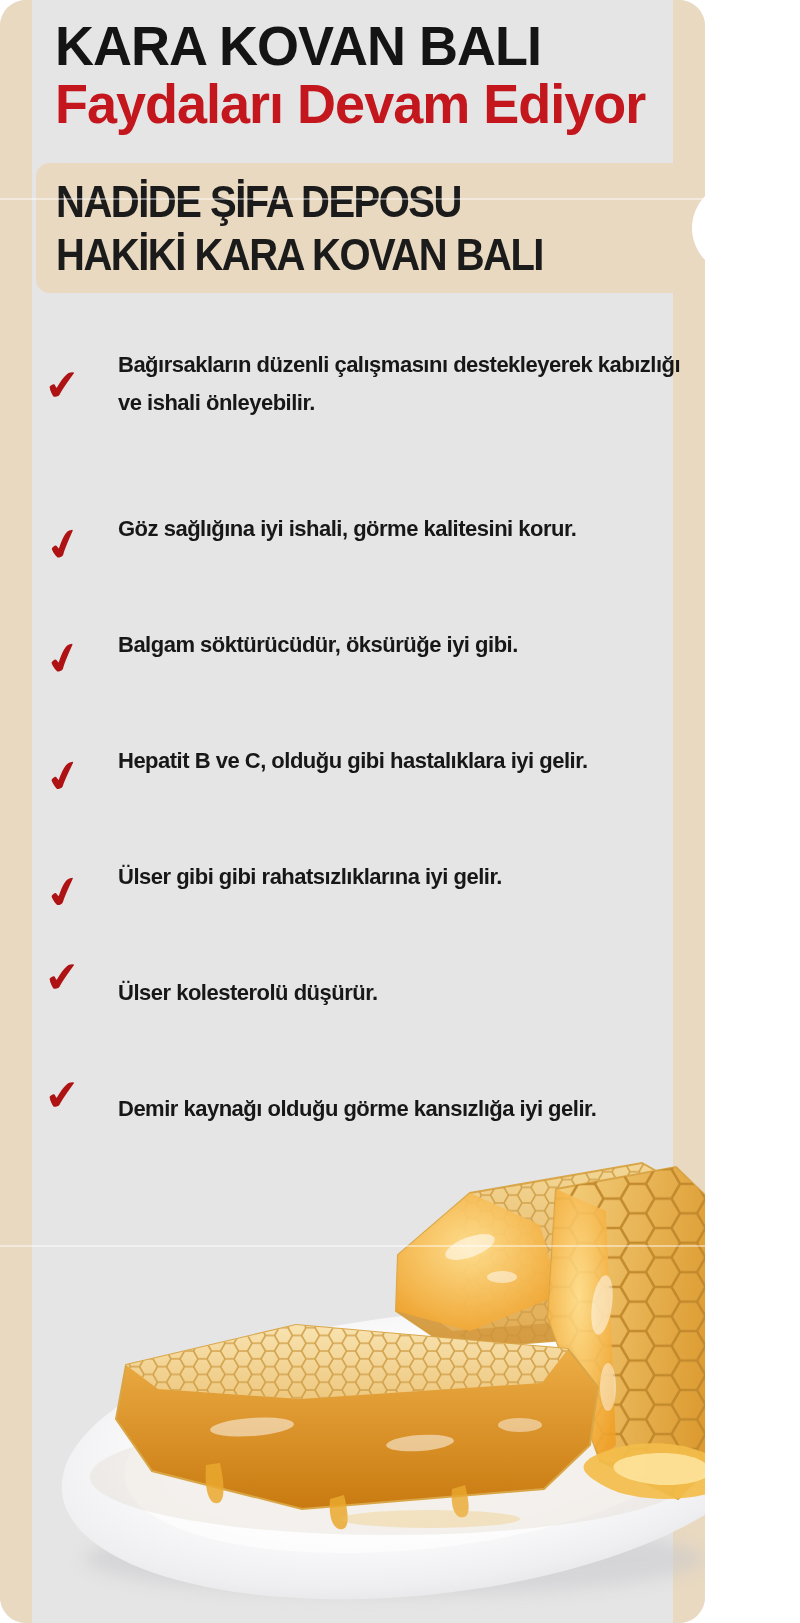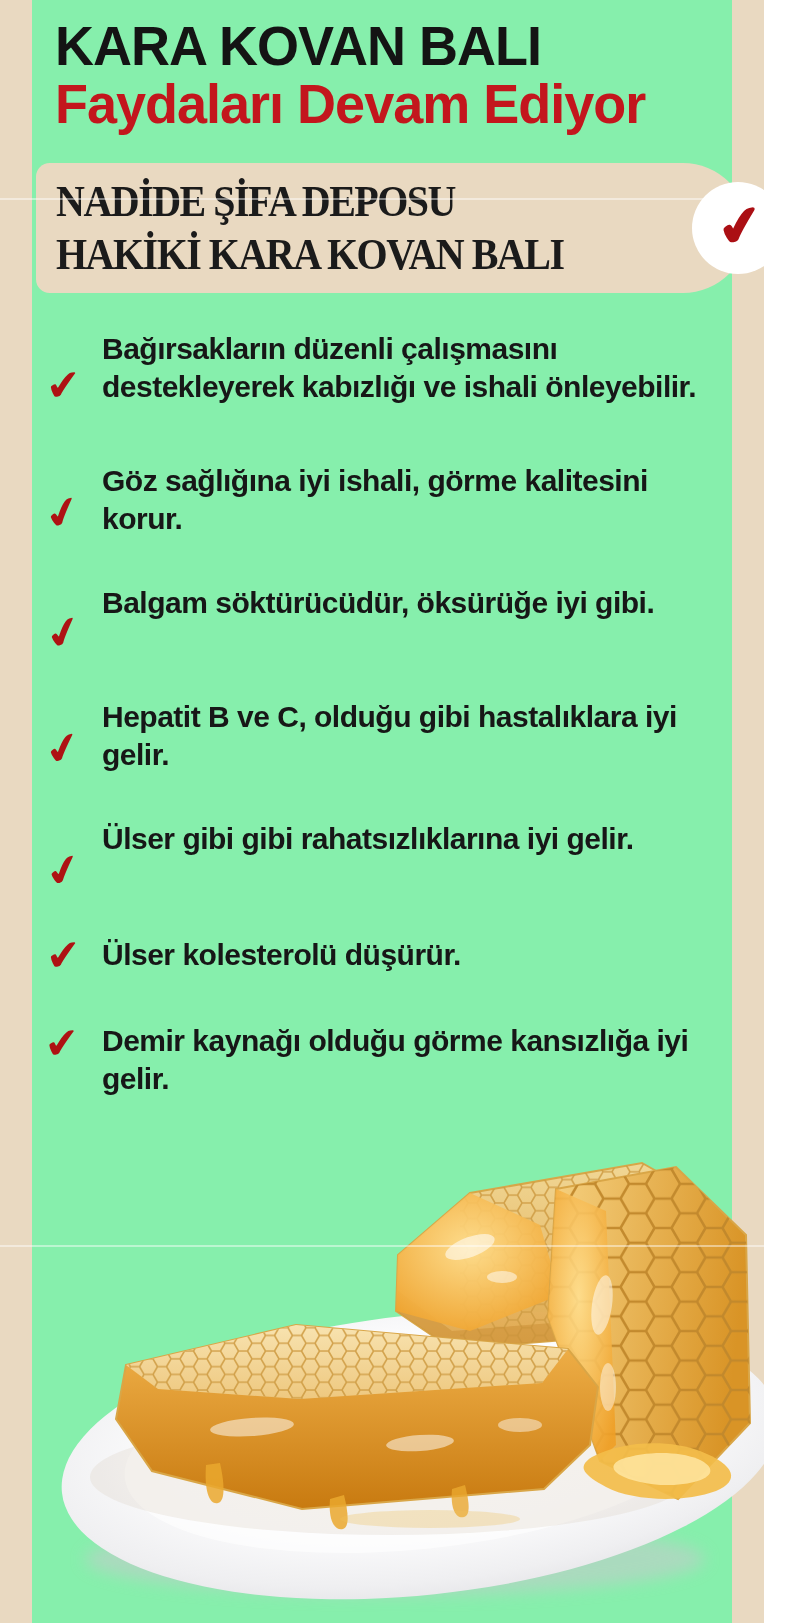--- a/index.html
+++ b/index.html
@@ -1,41 +1,41 @@
 <!DOCTYPE html>
 <html><head>
 <meta charset="utf-8">
 <style>
   html,body{margin:0;padding:0;background:#ffffff;}
-  .page{position:relative;width:764px;height:1623px;background:#86efac;overflow:hidden;
-        font-family:"Liberation Sans","DejaVu Sans",sans-serif;}
+  .page{position:relative;width:705px;height:1623px;background:#e5e5e5;overflow:hidden;
+        font-family:"Liberation Sans","DejaVu Sans",sans-serif;border-radius:26px;}
   .side-bar{position:absolute;top:0;width:32px;height:1623px;background:#e9d9c1;z-index:1;}
   .side-bar.left{left:0;}
   .side-bar.right{right:0;}
 
   header{position:absolute;left:55px;top:16px;z-index:3;}
   .title-black{font-size:54px;font-weight:800;letter-spacing:-1px;color:#141414;
                line-height:1.04;margin:0;transform:scaleY(1.04);transform-origin:left top;}
   .title-red{font-size:54px;font-weight:800;letter-spacing:-1px;color:#c3161d;
              line-height:1.04;margin:2px 0 0 0;transform:scaleY(1.04);transform-origin:left top;}
 
   .banner{position:absolute;left:36px;top:163px;width:712px;height:130px;background:#e9d9c1;
-          border-radius:14px 66px 66px 14px;z-index:3;display:flex;align-items:center;font-family:Liberation Serif, serif;}
+          border-radius:14px 66px 66px 14px;z-index:3;display:flex;align-items:center;}
   .banner-text{padding-left:20px;font-size:40px;font-weight:700;letter-spacing:-1.5px;
                color:#1b1b1b;line-height:1.2;transform:scaleY(1.1);transform-origin:left center;}
   .banner-notch{position:absolute;right:-36px;top:50%;transform:translateY(-50%);
                 width:92px;height:92px;background:#ffffff;border-radius:50%;
                 display:flex;align-items:center;justify-content:center;}
   .banner-check{font-size:54px;font-weight:700;color:#ab0f14;transform:rotate(-10deg) translate(3px,-2px);}
 
   .benefits{position:absolute;left:46px;top:330px;width:676px;margin:0;padding:0;
             list-style:none;z-index:3;}
   .benefits li{display:flex;gap:6px;margin-bottom:46px;}
   .benefits li:first-child{margin-bottom:56px;}
-  .benefits p{margin:0;width:620px;font-size:30px;font-weight:700;letter-spacing:-0.5px;
+  .benefits p{margin:16px;width:620px;font-size:22px;font-weight:700;letter-spacing:-0.5px;
               line-height:38px;color:#171717;}
   .check{flex:0 0 50px;font-size:42px;line-height:1;color:#ae1213;font-weight:700;}
   .c1{margin-top:34px;transform:rotate(-5deg);}
   .c2{margin-top:28px;transform:rotate(-17deg);}
   .c3{margin-top:26px;transform:rotate(-17deg);}
   .c4{margin-top:28px;transform:rotate(-15deg);}
   .c5{margin-top:28px;transform:rotate(-16deg);}
   .c6{margin-top:-2px;transform:rotate(-5deg);}
   .c7{margin-top:0px;transform:rotate(-5deg);}
 

